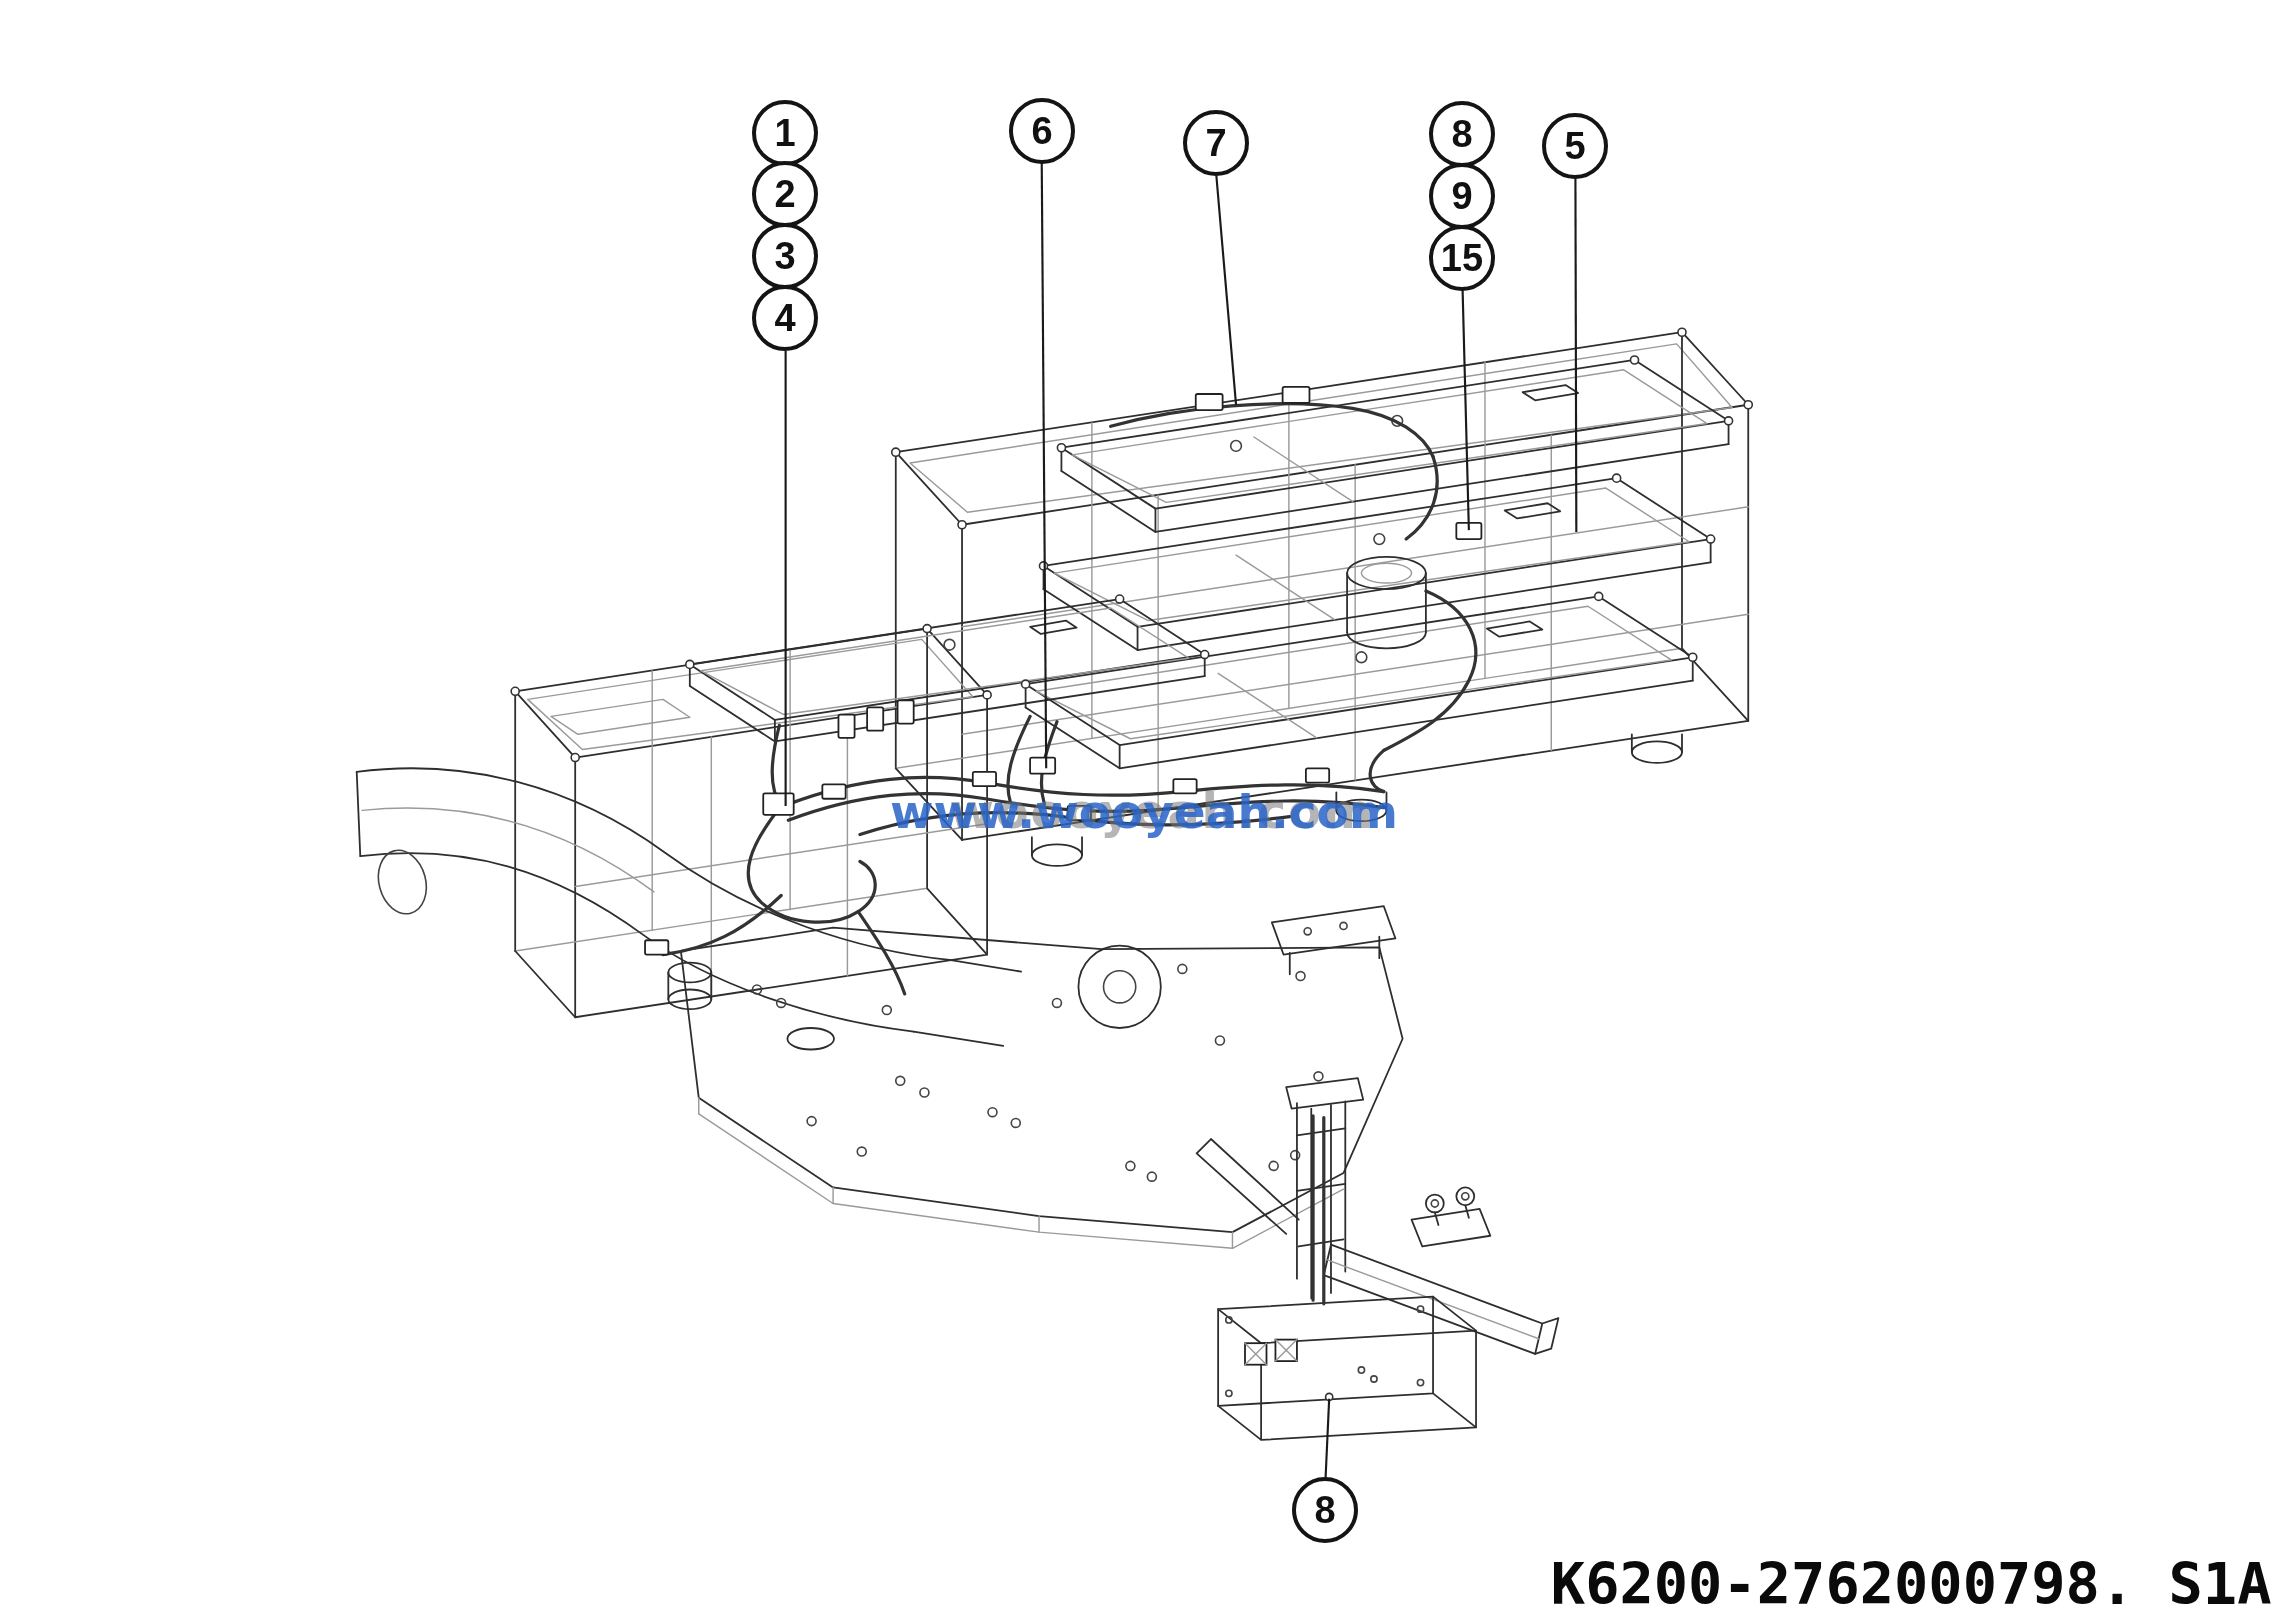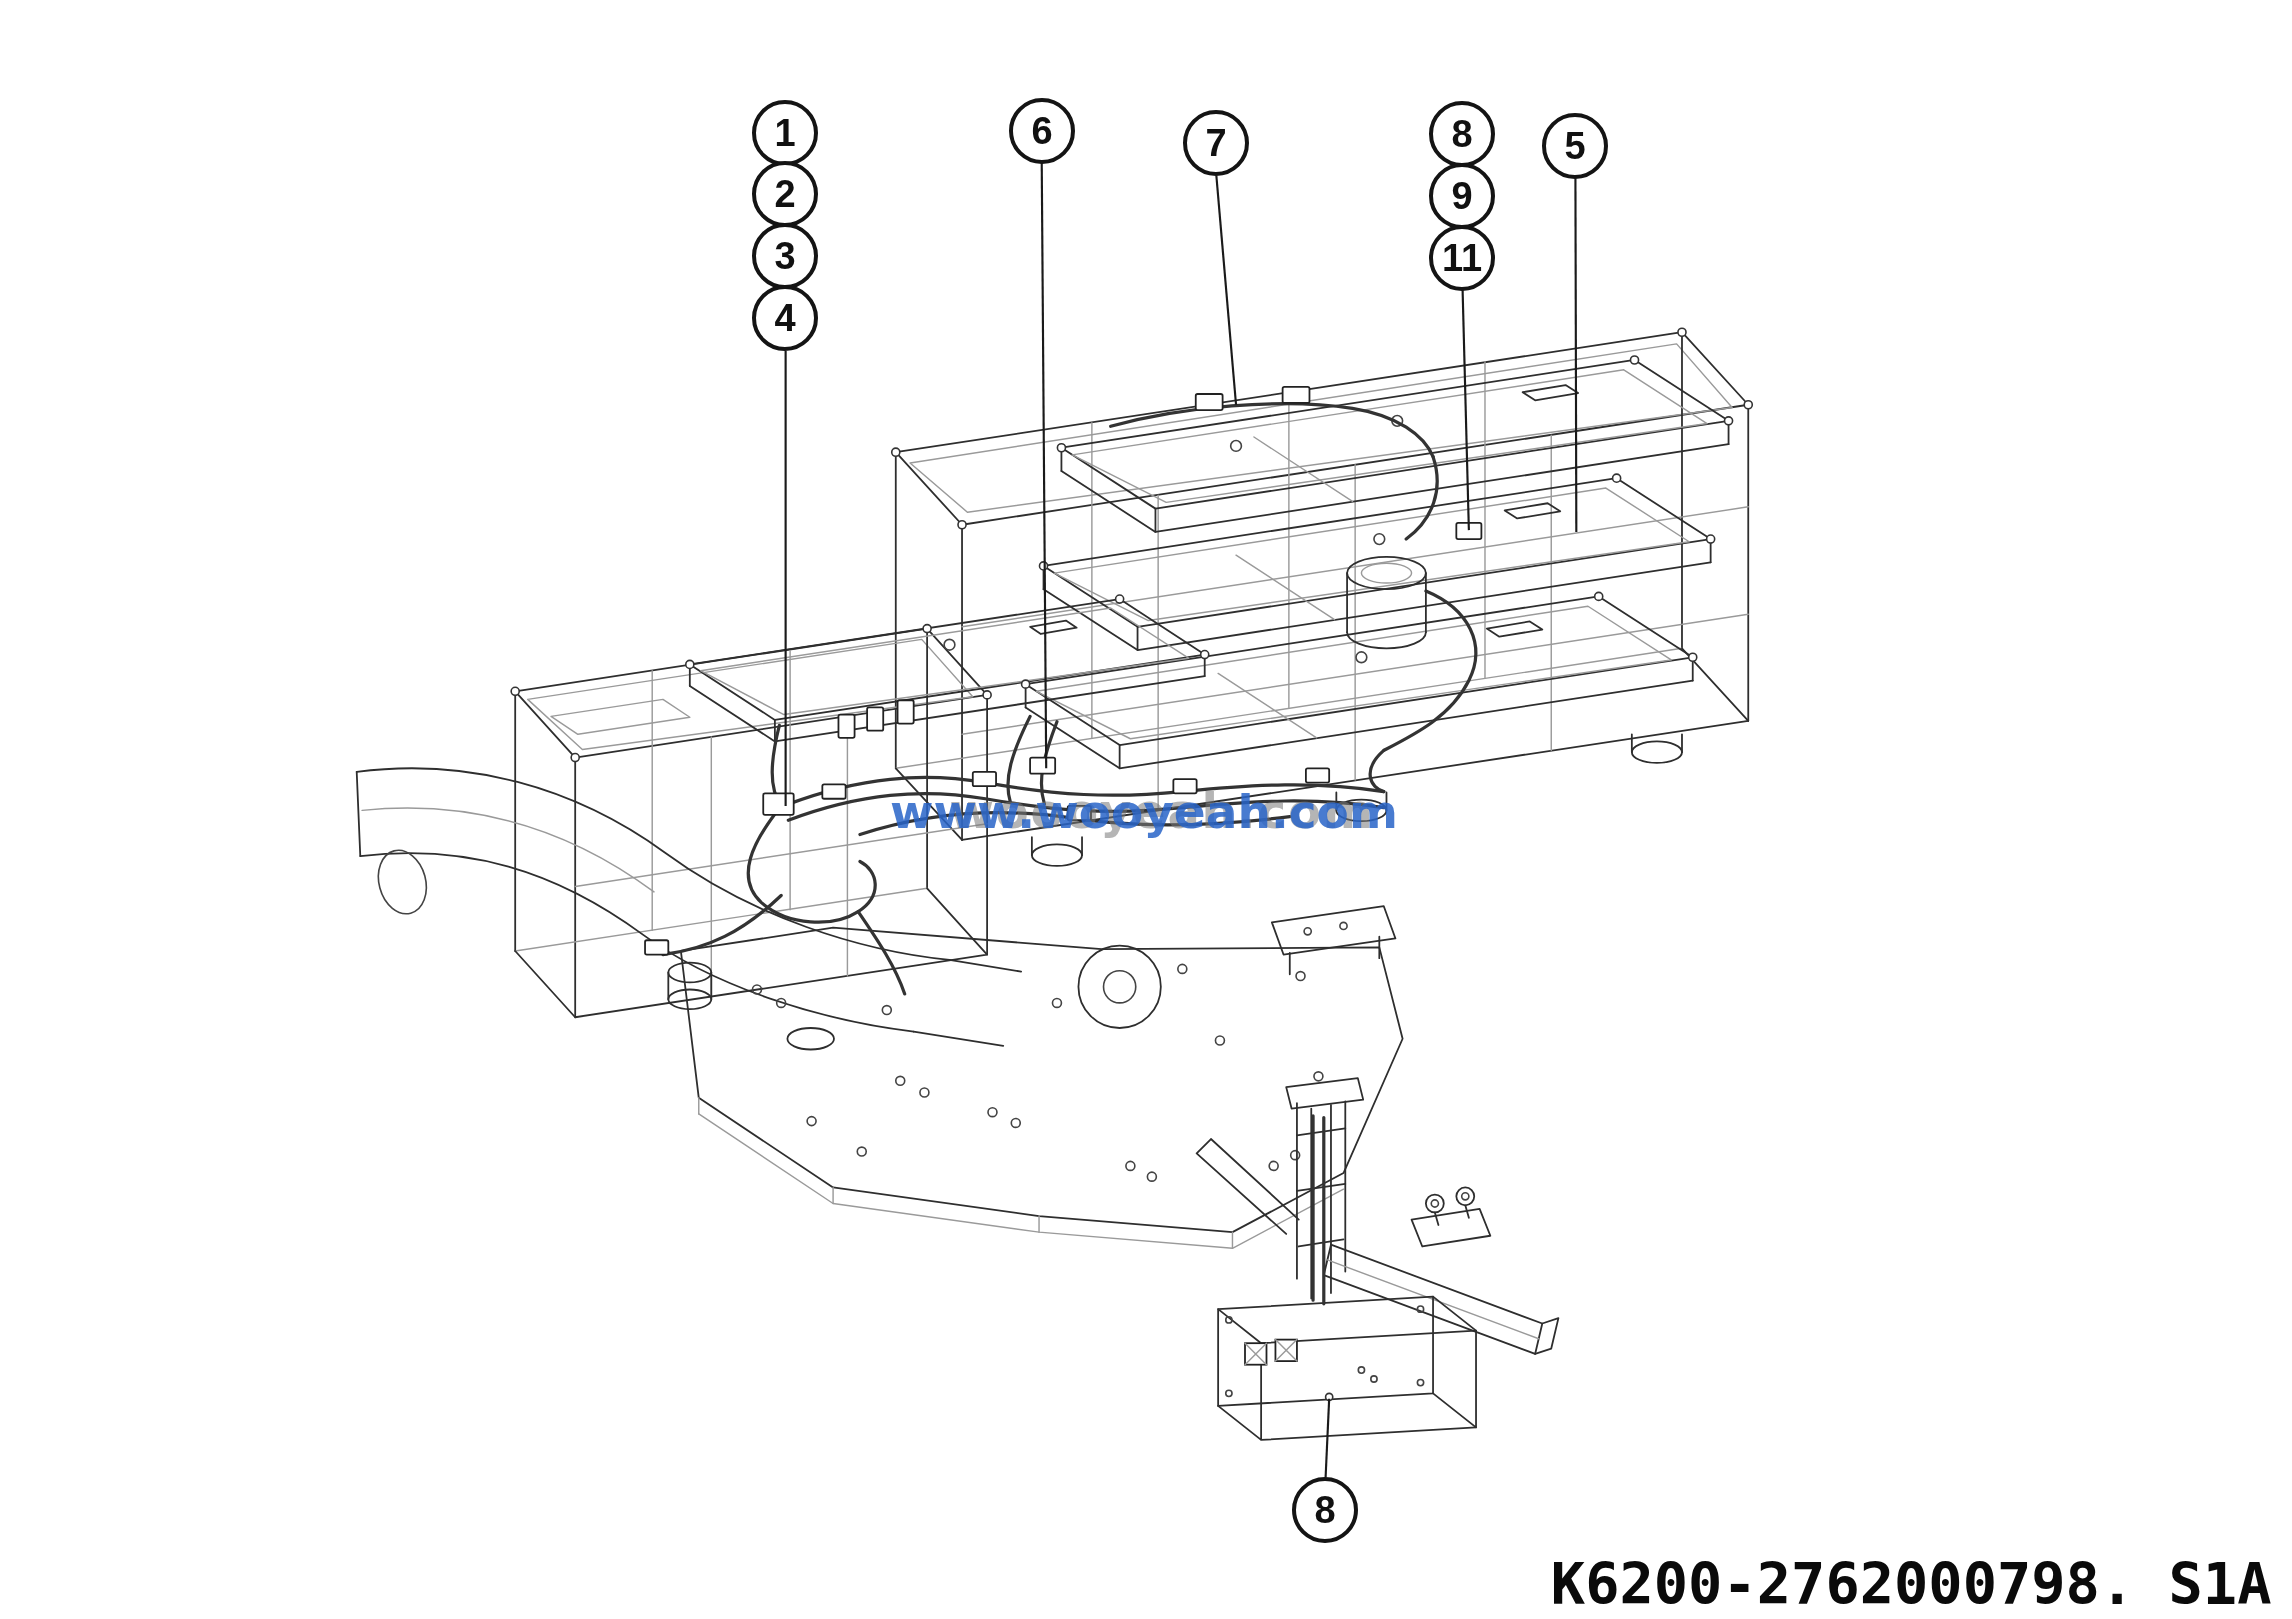--- a/index.html
+++ b/index.html
@@ -283,21 +283,21 @@
   <div class="balloon" style="left:1216px;top:143px">
       <span>7</span>
     </div>
   <div class="balloon" style="left:1462px;top:134px">
       <span>8</span>
     </div>
   <div class="balloon" style="left:1462px;top:196px">
       <span>9</span>
     </div>
   <div class="balloon" style="left:1462px;top:258px">
-      <span>11</span>
+      <span>15</span>
     </div>
   <div class="balloon" style="left:1575px;top:146px">
       <span>5</span>
     </div>
   <div class="balloon" style="left:1325px;top:1510px">
       <span>8</span>
     </div>
 
   <div class="code">K6200-2762000798. S1A</div>
 

